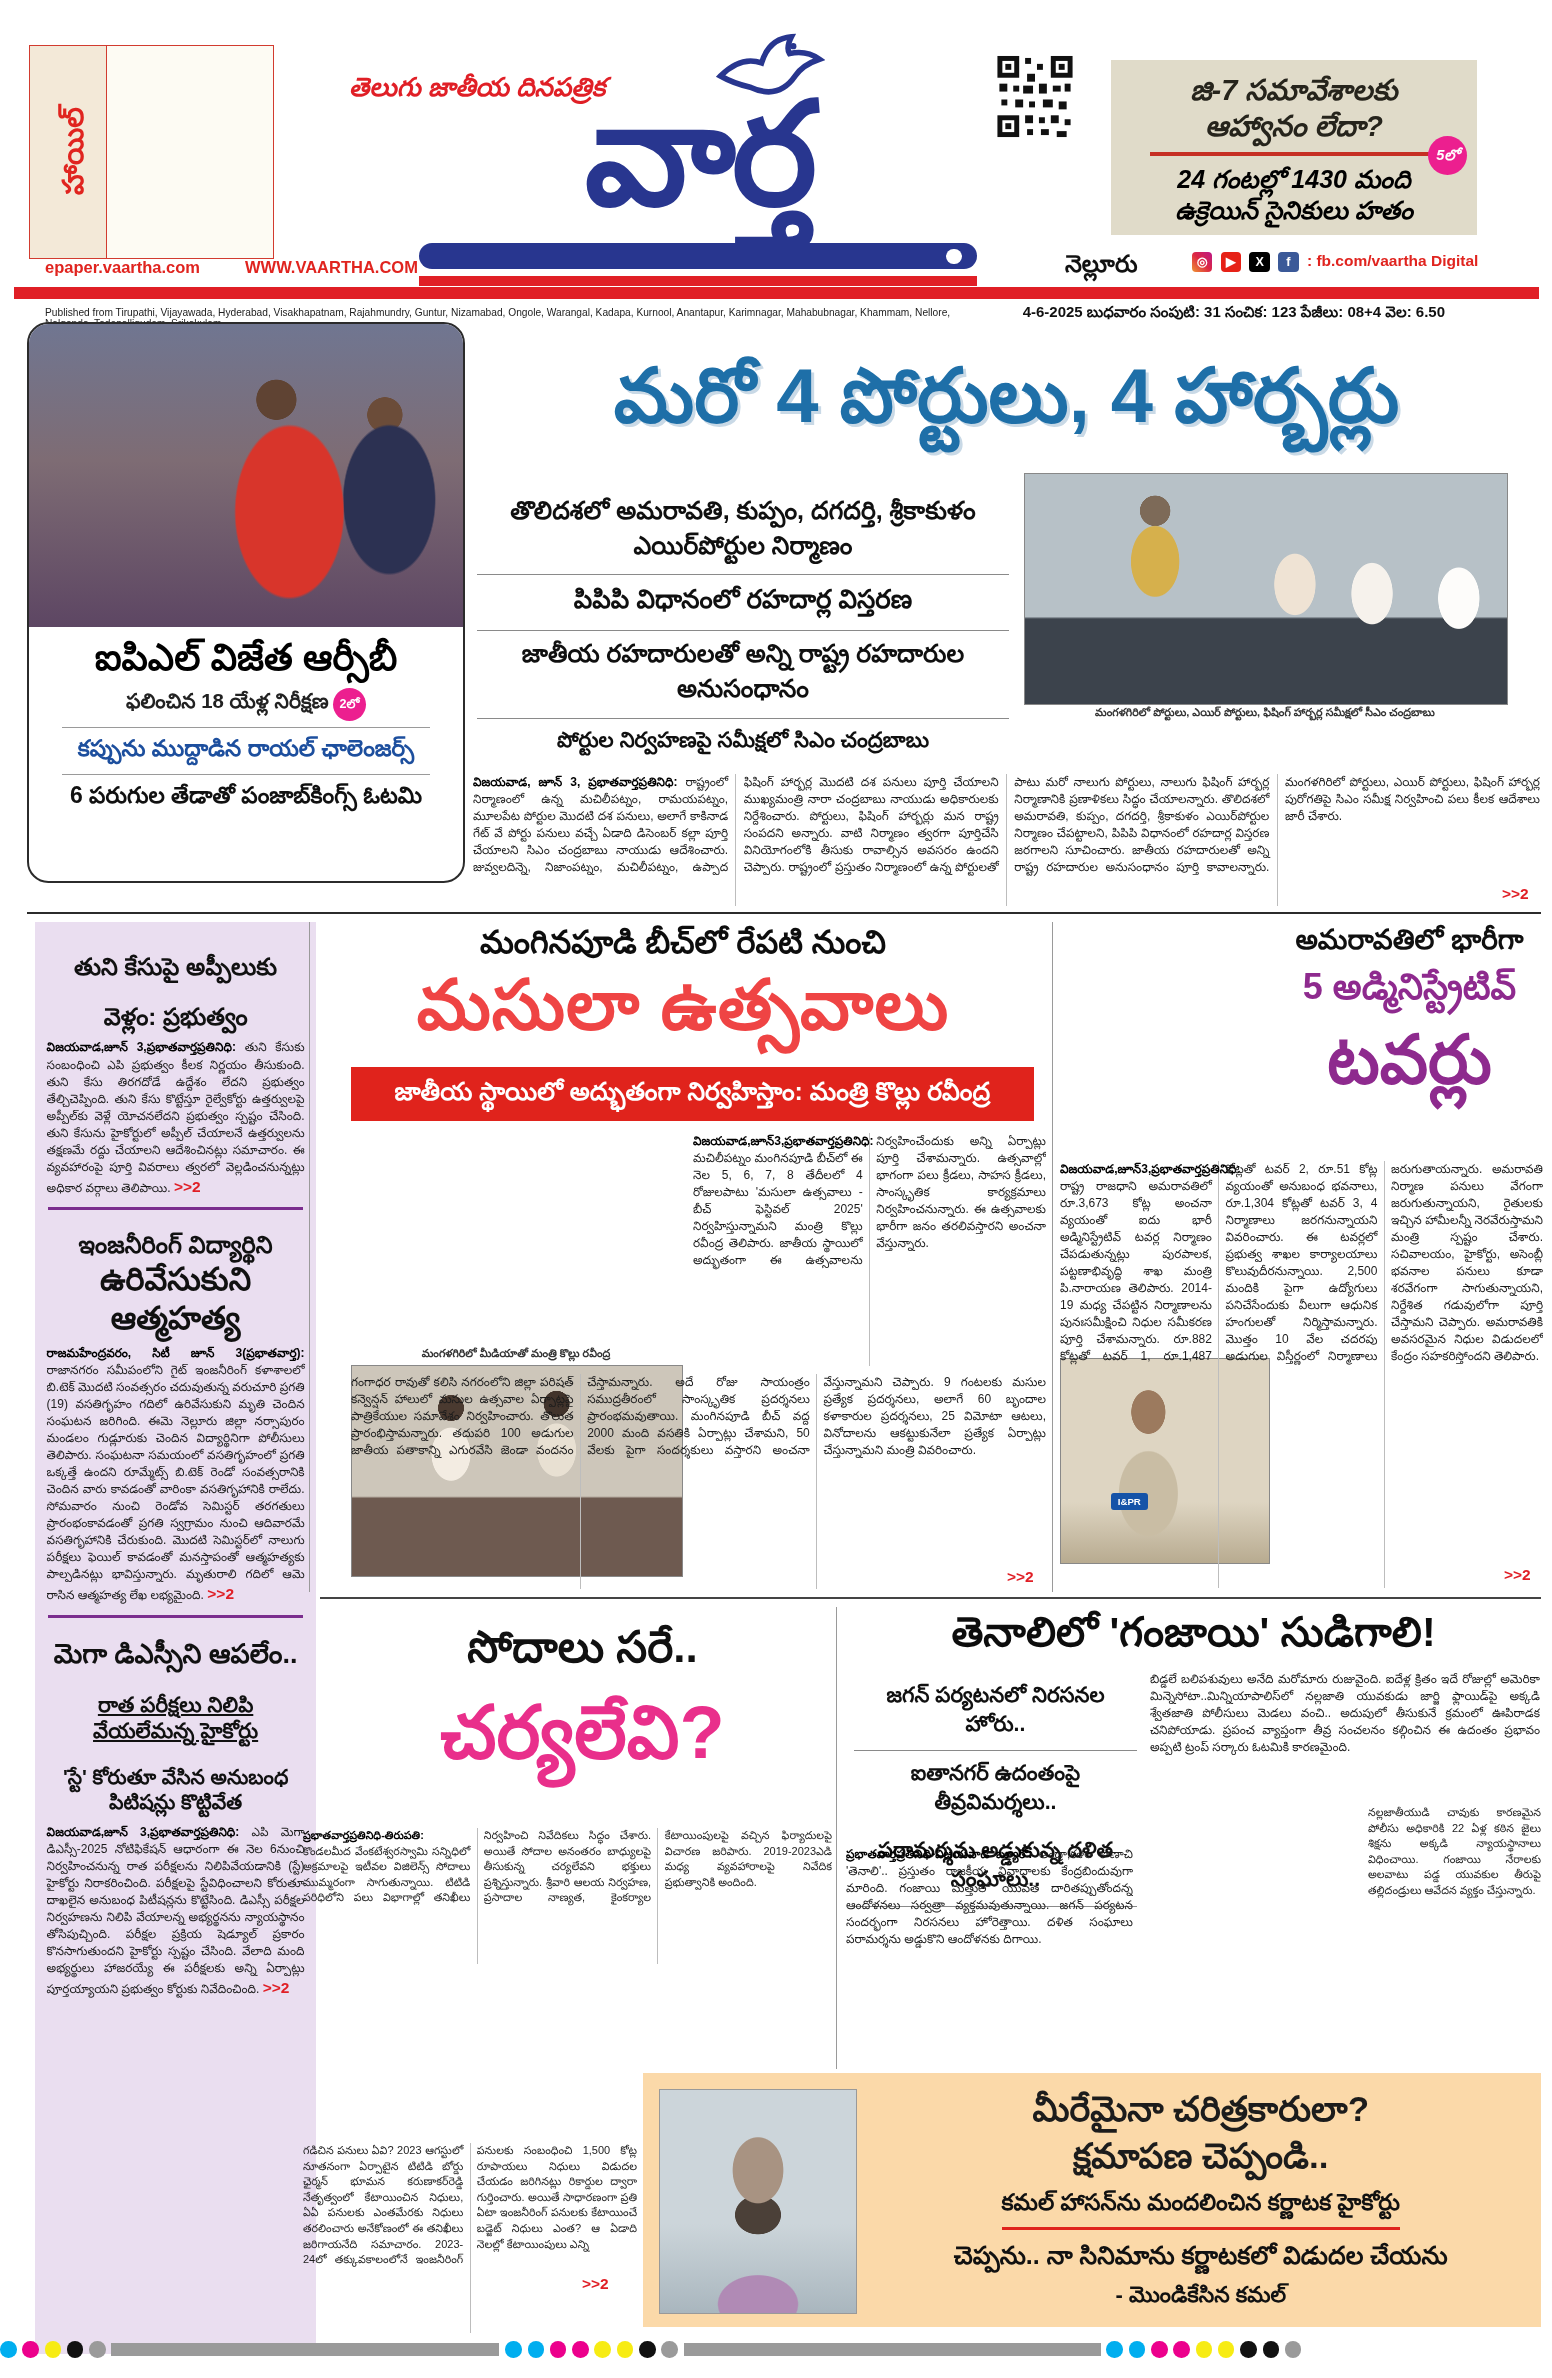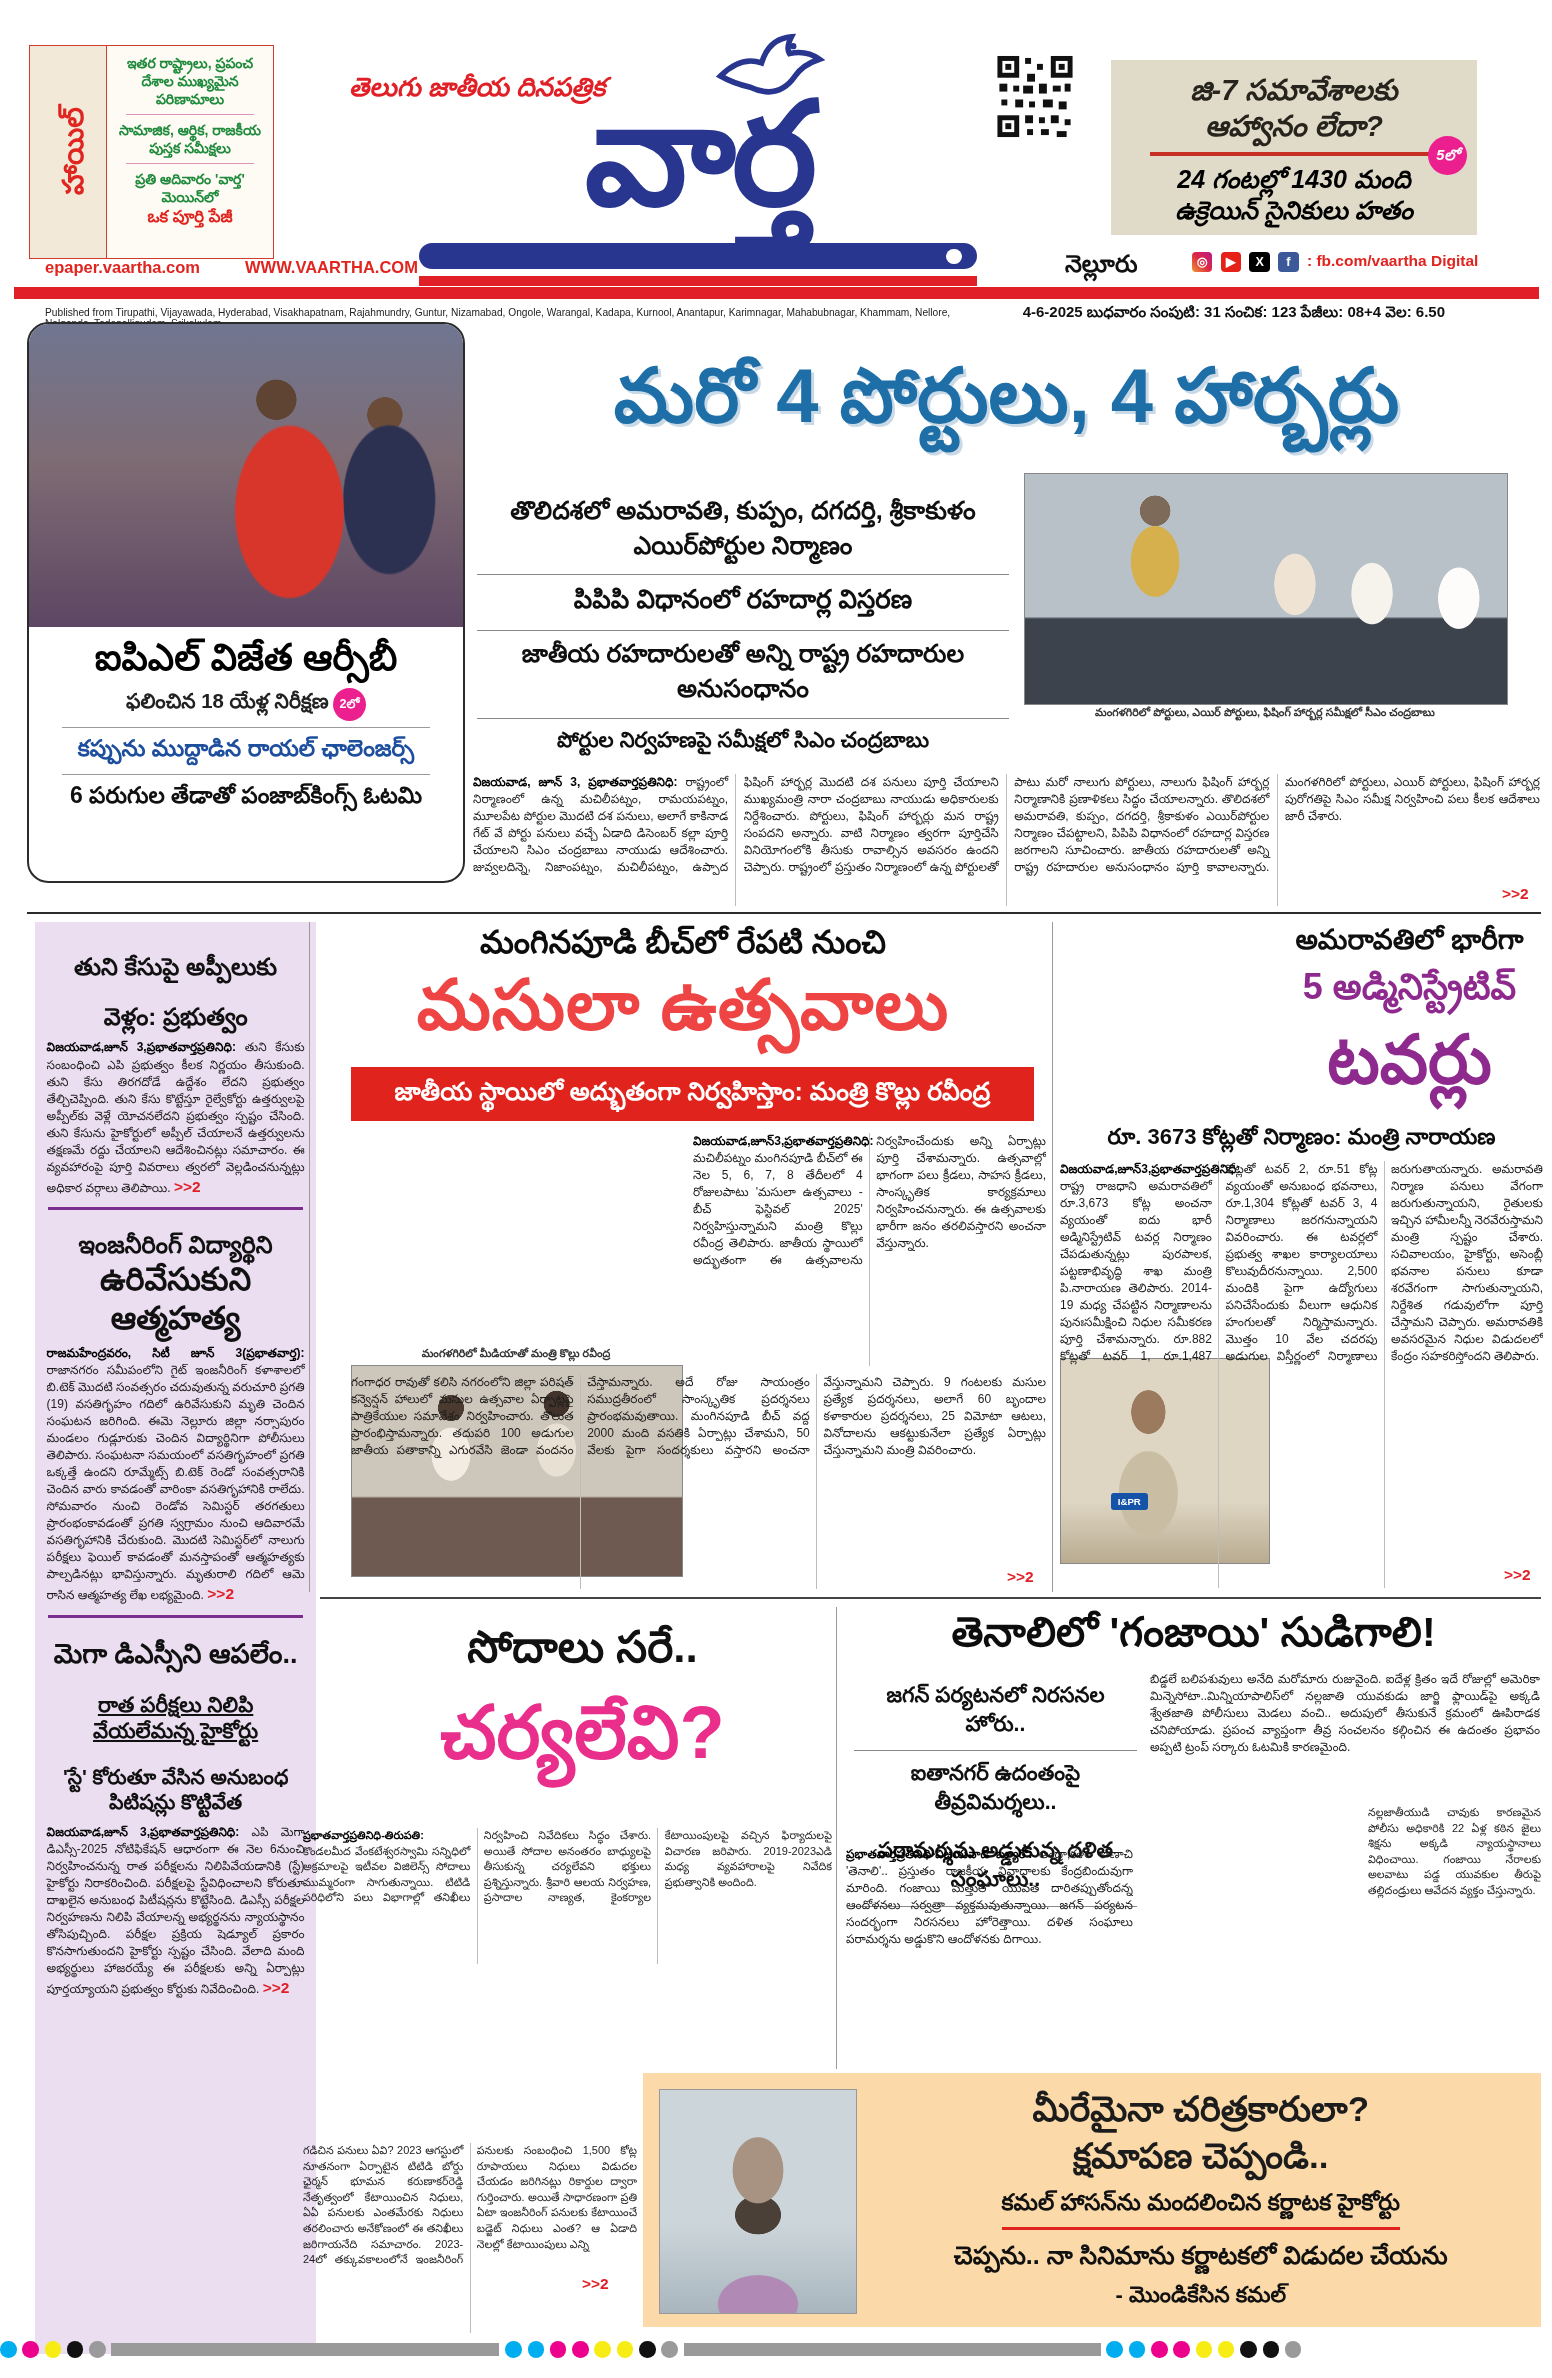--- a/index.html
+++ b/index.html
@@ -119,28 +119,20 @@
 </style>
 </head>
 <body>
 
 <div id="page">
 
   <div class="abs promo-box" style="left:29px;top:45px;width:243px;height:212px;">
     <div class="promo-strip">
       <div class="promo-vert">హాయిల్</div>
 
-    </div>
-    <div class="promo-body">
-      <div class="promo-green">ఇతర రాష్ట్రాలు, ప్రపంచ దేశాల ముఖ్యమైన పరిణామాలు</div>
-      <div class="promo-sep"></div>
-      <div class="promo-green">సామాజిక, ఆర్థిక, రాజకీయ పుస్తక సమీక్షలు</div>
-      <div class="promo-sep"></div>
-      <div class="promo-green">ప్రతి ఆదివారం 'వార్త' మెయిన్‌లో</div>
-      <div class="promo-red" style="font-size:16.5px;">ఒక పూర్తి పేజీ</div>
     </div>
   </div>
 
   <div class="abs tagline" style="left:349px;top:72px;width:349px;">తెలుగు జాతీయ దినపత్రిక</div>
 
   <div class="abs" style="left:713px;top:27px;width:112px;height:85px;">
     <svg viewBox="0 0 120 90" width="112" height="85">
       <path d="M8 52 Q30 30 52 38 Q60 12 84 10 Q78 22 82 28 Q100 24 114 34 Q96 40 88 52 Q70 78 40 64 Q22 60 8 52 Z" fill="#ffffff" stroke="#28368f" stroke-width="6"></path>
       <circle cx="86" cy="20" r="3.4" fill="#28368f"></circle>
     </svg>
@@ -291,21 +283,20 @@
   <div class="abs more" style="left:1007px;top:1568px;">&gt;&gt;2</div>
 
   <div class="abs vrule" style="left:1052px;top:922px;height:670px;"></div>
 
   <div class="abs photo photo-narayana" style="left:1060px;top:914px;width:208px;height:204px;border:1px solid #888;">
     <div class="mic-flag">I&amp;PR</div>
   </div>
   <div class="abs ctr towers-h1" style="left:1276px;top:924px;width:267px;">అమరావతిలో భారీగా</div>
   <div class="abs ctr towers-h2" style="left:1276px;top:966px;width:267px;">5 అడ్మినిస్ట్రేటివ్</div>
   <div class="abs ctr towers-h3 clip" style="left:1276px;top:1025px;width:267px;height:89px;">టవర్లు</div>
-  <div class="abs ctr towers-sub" style="left:1060px;top:1124px;width:483px;">రూ. 3673 కోట్లతో నిర్మాణం: మంత్రి నారాయణ</div>
   <div class="abs body-text cols-3 clip" style="left:1060px;top:1161px;width:483px;height:427px;">
     <span class="dateline">విజయవాడ,జూన్3,ప్రభాతవార్తప్రతినిధి: </span><span>రాష్ట్ర రాజధాని అమరావతిలో రూ.3,673 కోట్ల అంచనా వ్యయంతో ఐదు భారీ అడ్మినిస్ట్రేటివ్ టవర్ల నిర్మాణం చేపడుతున్నట్లు పురపాలక, పట్టణాభివృద్ధి శాఖ మంత్రి పి.నారాయణ తెలిపారు. 2014-19 మధ్య చేపట్టిన నిర్మాణాలను పునఃసమీక్షించి నిధుల సమీకరణ పూర్తి చేశామన్నారు. రూ.882 కోట్లతో టవర్ 1, రూ.1,487 కోట్లతో టవర్ 2, రూ.51 కోట్ల వ్యయంతో అనుబంధ భవనాలు, రూ.1,304 కోట్లతో టవర్ 3, 4 నిర్మాణాలు జరగనున్నాయని వివరించారు. ఈ టవర్లలో ప్రభుత్వ శాఖల కార్యాలయాలు కొలువుదీరనున్నాయి. 2,500 మందికి పైగా ఉద్యోగులు పనిచేసేందుకు వీలుగా ఆధునిక హంగులతో నిర్మిస్తామన్నారు. మొత్తం 10 వేల చదరపు అడుగుల విస్తీర్ణంలో నిర్మాణాలు జరుగుతాయన్నారు. అమరావతి నిర్మాణ పనులు వేగంగా జరుగుతున్నాయని, రైతులకు ఇచ్చిన హామీలన్నీ నెరవేరుస్తామని మంత్రి స్పష్టం చేశారు. సచివాలయం, హైకోర్టు, అసెంబ్లీ భవనాల పనులు కూడా శరవేగంగా సాగుతున్నాయని, నిర్దేశిత గడువులోగా పూర్తి చేస్తామని చెప్పారు. అమరావతికి అవసరమైన నిధుల విడుదలలో కేంద్రం సహకరిస్తోందని తెలిపారు.</span>
   </div>
   <div class="abs more" style="left:1504px;top:1566px;">&gt;&gt;2</div>
 
   <div class="abs hrule" style="left:320px;top:1597px;width:1221px;height:1.5px;background:#444;"></div>
 
   <div class="abs ctr sodalu-h1" style="left:330px;top:1622px;width:505px;">సోదాలు సరే..</div>
   <div class="abs ctr sodalu-h2 clip" style="left:330px;top:1690px;width:505px;height:115px;">చర్యలేవి?</div>
   <div class="abs body-text cols-3 clip" style="left:303px;top:1828px;width:529px;height:136px;font-size:11px;">

